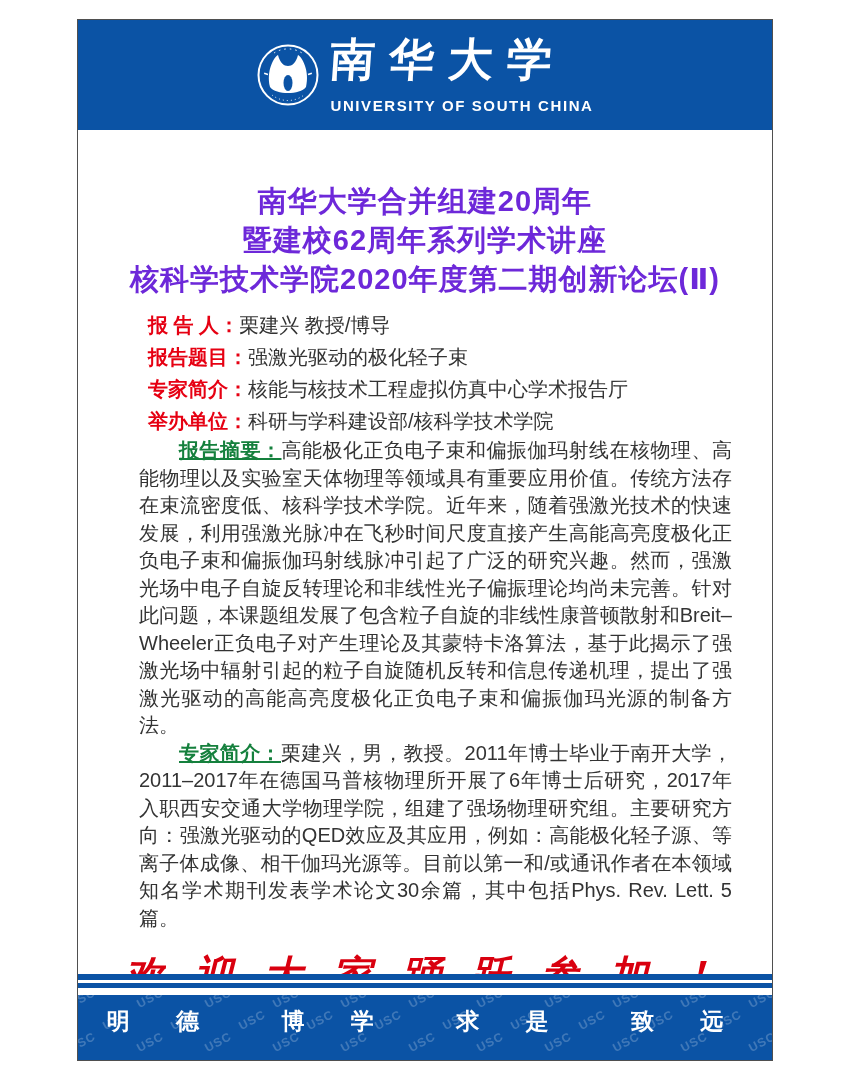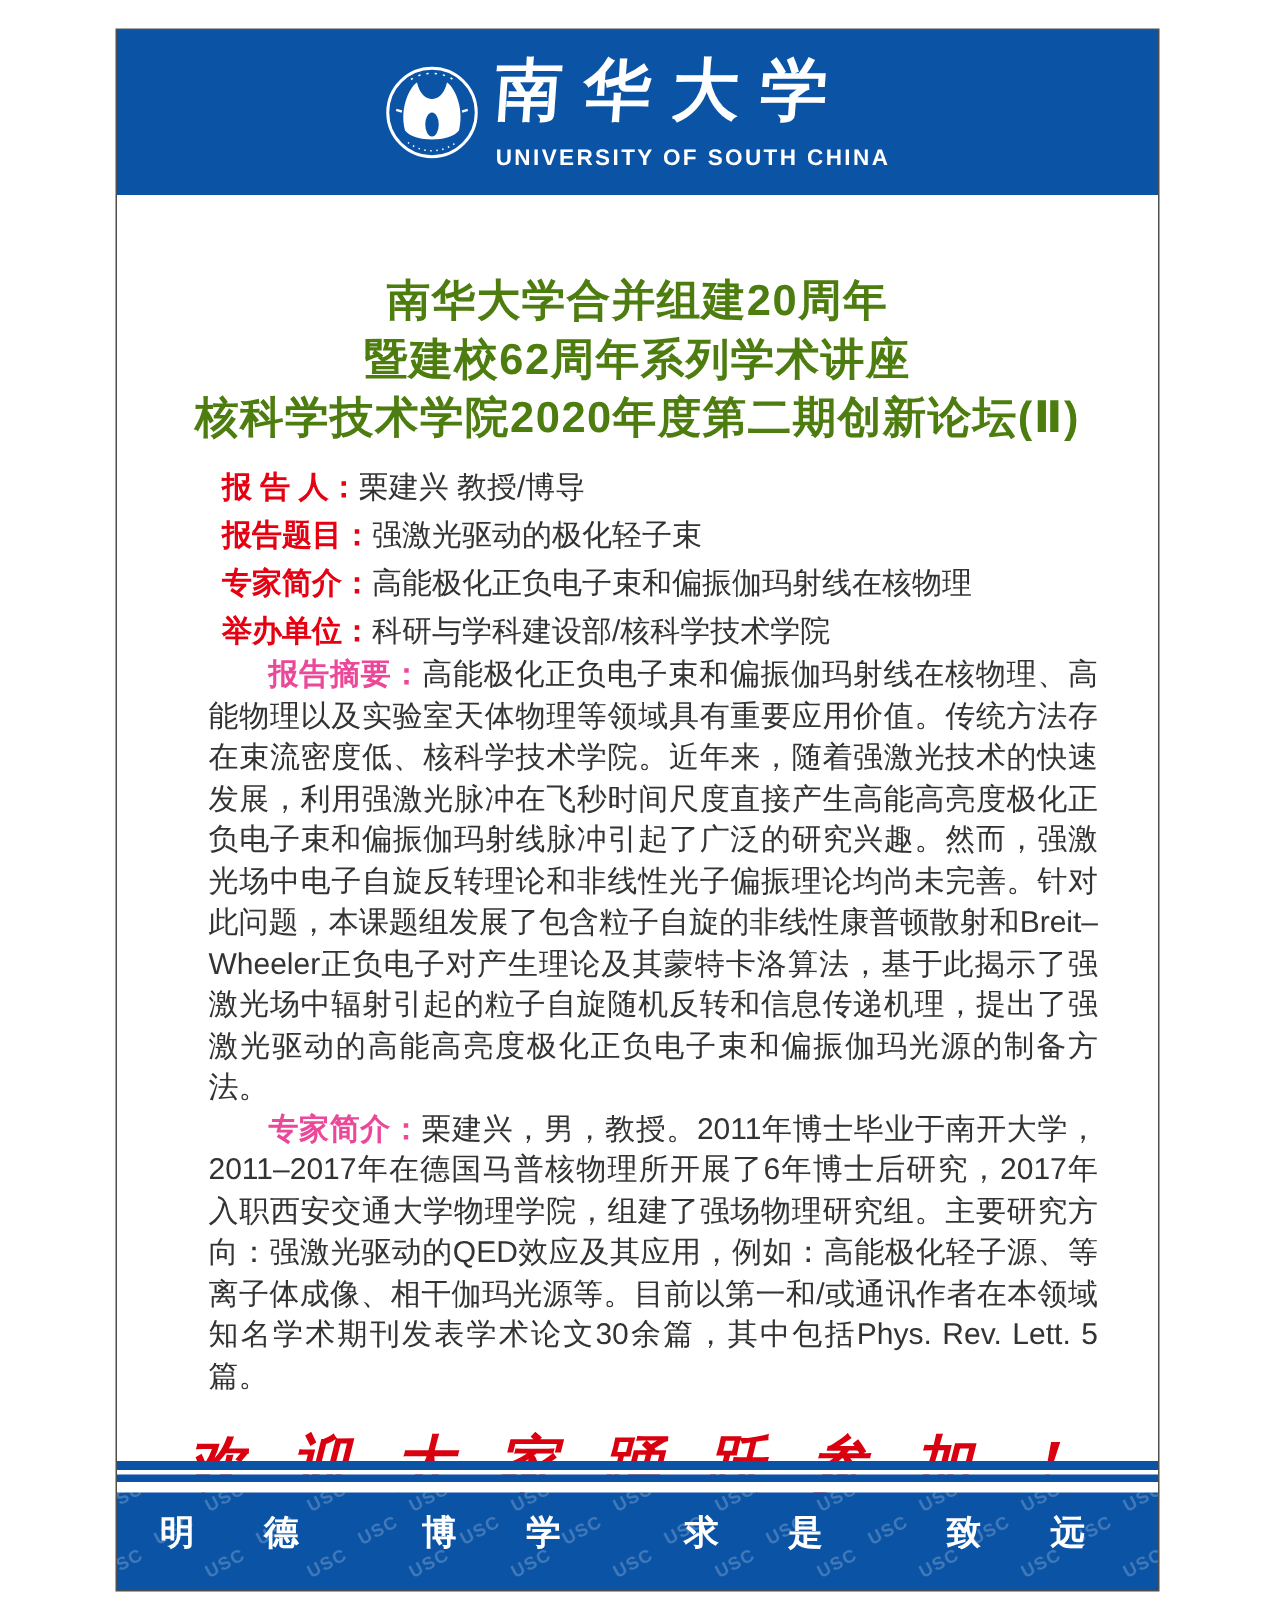--- a/index.html
+++ b/index.html
@@ -7,31 +7,31 @@
   .poster{position:absolute;left:77px;top:19px;width:696px;height:1042px;background:#ffffff;
     border:1px solid #4f4f4f;box-sizing:border-box;overflow:hidden;}
   
   .banner{height:110px;background:#0B53A5;display:flex;align-items:center;justify-content:center;}
   .emblem{width:64px;height:64px;margin-right:10px;flex:0 0 auto;}
   .brand{color:#ffffff;display:flex;flex-direction:column;align-items:flex-start;}
   .brand-cn{font-size:45px;font-weight:bold;letter-spacing:14px;line-height:48px;white-space:nowrap;
     transform:skewX(-4deg);}
   .brand-en{font-size:15px;font-weight:bold;letter-spacing:1.6px;margin-top:13px;white-space:nowrap;}
   
-  .title-block{margin-top:52px;text-align:center;color:#4d7c0f;font-weight:bold;
+  .title-block{margin-top:52px;text-align:center;color:#6d28d9;font-weight:bold;
     font-size:29px;line-height:39px;letter-spacing:1px;}
   
   .info-list{margin-top:10px;padding-left:70px;font-size:20px;}
   .info-row{line-height:32px;white-space:nowrap;}
   .info-label{color:#E60012;font-weight:bold;}
   .info-value{color:#333333;}
   
   .body-text{margin:0 40px 0 61px;font-size:20px;line-height:27.5px;text-align:justify;color:#333333;}
   .body-text p{margin:0;text-indent:2em;}
-  .para-label{color:#ec4899;font-weight:bold;}
+  .para-label{color:#15803d;font-weight:bold;text-decoration:underline;}
   
   .welcome{margin-top:16px;text-align:center;color:#D9000F;font-size:40px;font-weight:bold;
     font-style:italic;letter-spacing:9px;white-space:nowrap;}
   
   .stripes{position:absolute;left:0;right:0;bottom:65px;}
   .stripe-thick{height:6px;background:#0B53A5;}
   .stripe-gap-sm{height:3px;background:#ffffff;}
   .stripe-thin{height:5px;background:#0B53A5;}
   .stripe-gap-lg{height:7px;background:#ffffff;}
   .footer{position:absolute;left:0;right:0;bottom:0;height:65px;background:#0B53A5;overflow:hidden;}
@@ -70,21 +70,21 @@
   </div>
 
   <div class="info-list">
     <div class="info-row">
       <span class="info-label">报 告 人：</span><span class="info-value">栗建兴 教授/博导</span>
     </div>
     <div class="info-row">
       <span class="info-label">报告题目：</span><span class="info-value">强激光驱动的极化轻子束</span>
     </div>
     <div class="info-row">
-      <span class="info-label">专家简介：</span><span class="info-value">高能极化正负电子束和偏振伽玛射线在核物理</span>
+      <span class="info-label">专家简介：</span><span class="info-value">核能与核技术工程虚拟仿真中心学术报告厅</span>
     </div>
     <div class="info-row">
       <span class="info-label">举办单位：</span><span class="info-value">科研与学科建设部/核科学技术学院</span>
     </div>
   </div>
 
   <div class="body-text">
     <p><span class="para-label">报告摘要：</span><span>高能极化正负电子束和偏振伽玛射线在核物理、高能物理以及实验室天体物理等领域具有重要应用价值。传统方法存在束流密度低、核科学技术学院。近年来，随着强激光技术的快速发展，利用强激光脉冲在飞秒时间尺度直接产生高能高亮度极化正负电子束和偏振伽玛射线脉冲引起了广泛的研究兴趣。然而，强激光场中电子自旋反转理论和非线性光子偏振理论均尚未完善。针对此问题，本课题组发展了包含粒子自旋的非线性康普顿散射和Breit–Wheeler正负电子对产生理论及其蒙特卡洛算法，基于此揭示了强激光场中辐射引起的粒子自旋随机反转和信息传递机理，提出了强激光驱动的高能高亮度极化正负电子束和偏振伽玛光源的制备方法。</span></p>
     <p><span class="para-label">专家简介：</span><span>栗建兴，男，教授。2011年博士毕业于南开大学，2011–2017年在德国马普核物理所开展了6年博士后研究，2017年入职西安交通大学物理学院，组建了强场物理研究组。主要研究方向：强激光驱动的QED效应及其应用，例如：高能极化轻子源、等离子体成像、相干伽玛光源等。目前以第一和/或通讯作者在本领域知名学术期刊发表学术论文30余篇，其中包括Phys. Rev. Lett. 5篇。</span></p>
   </div>

